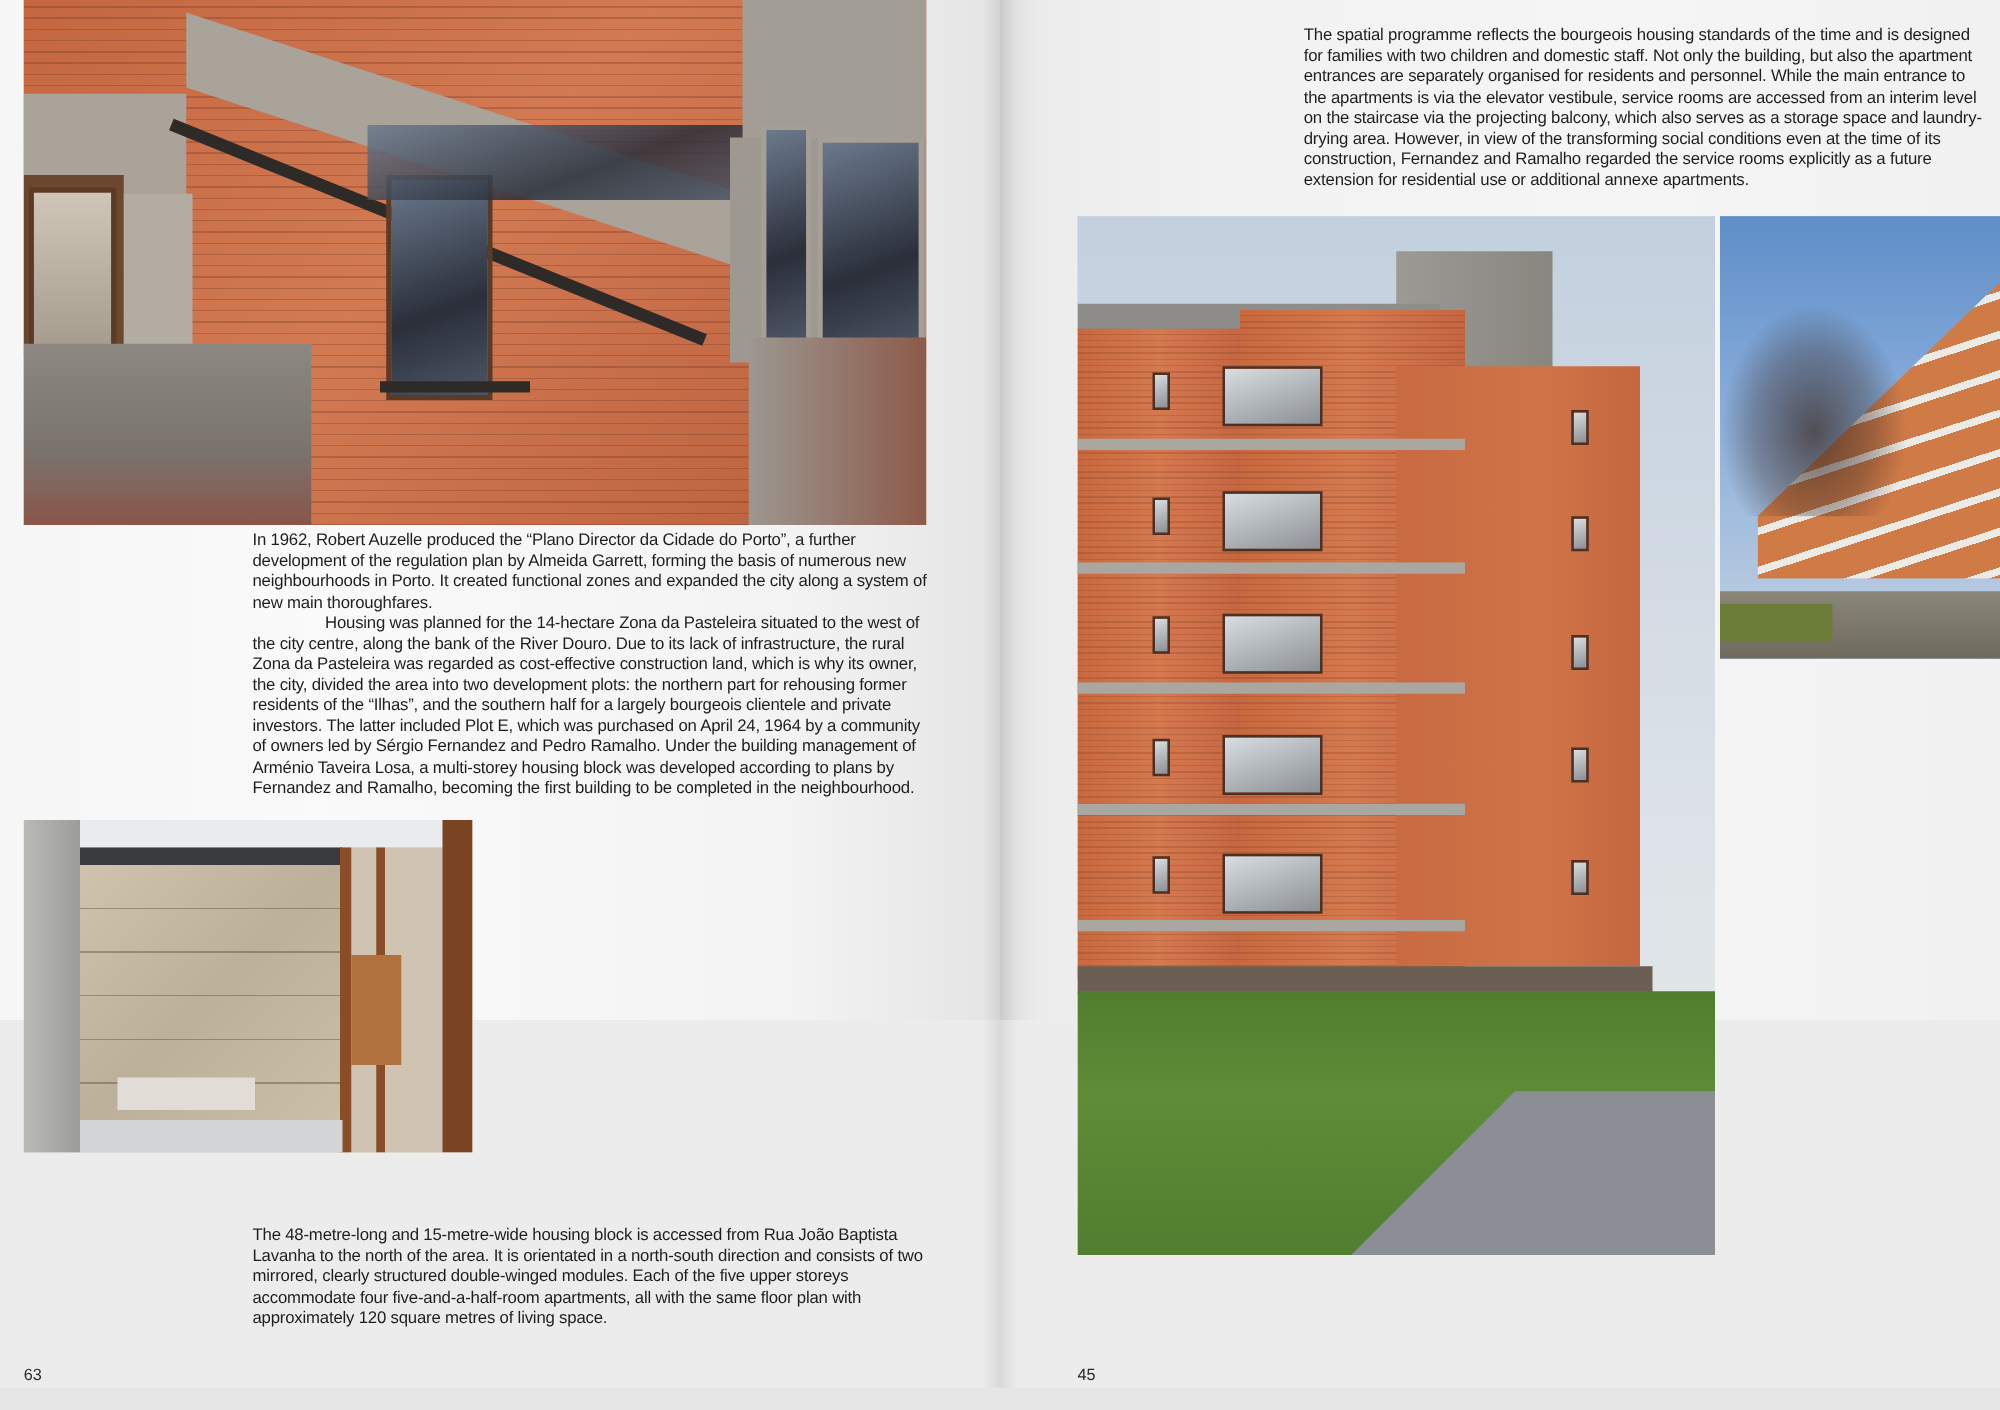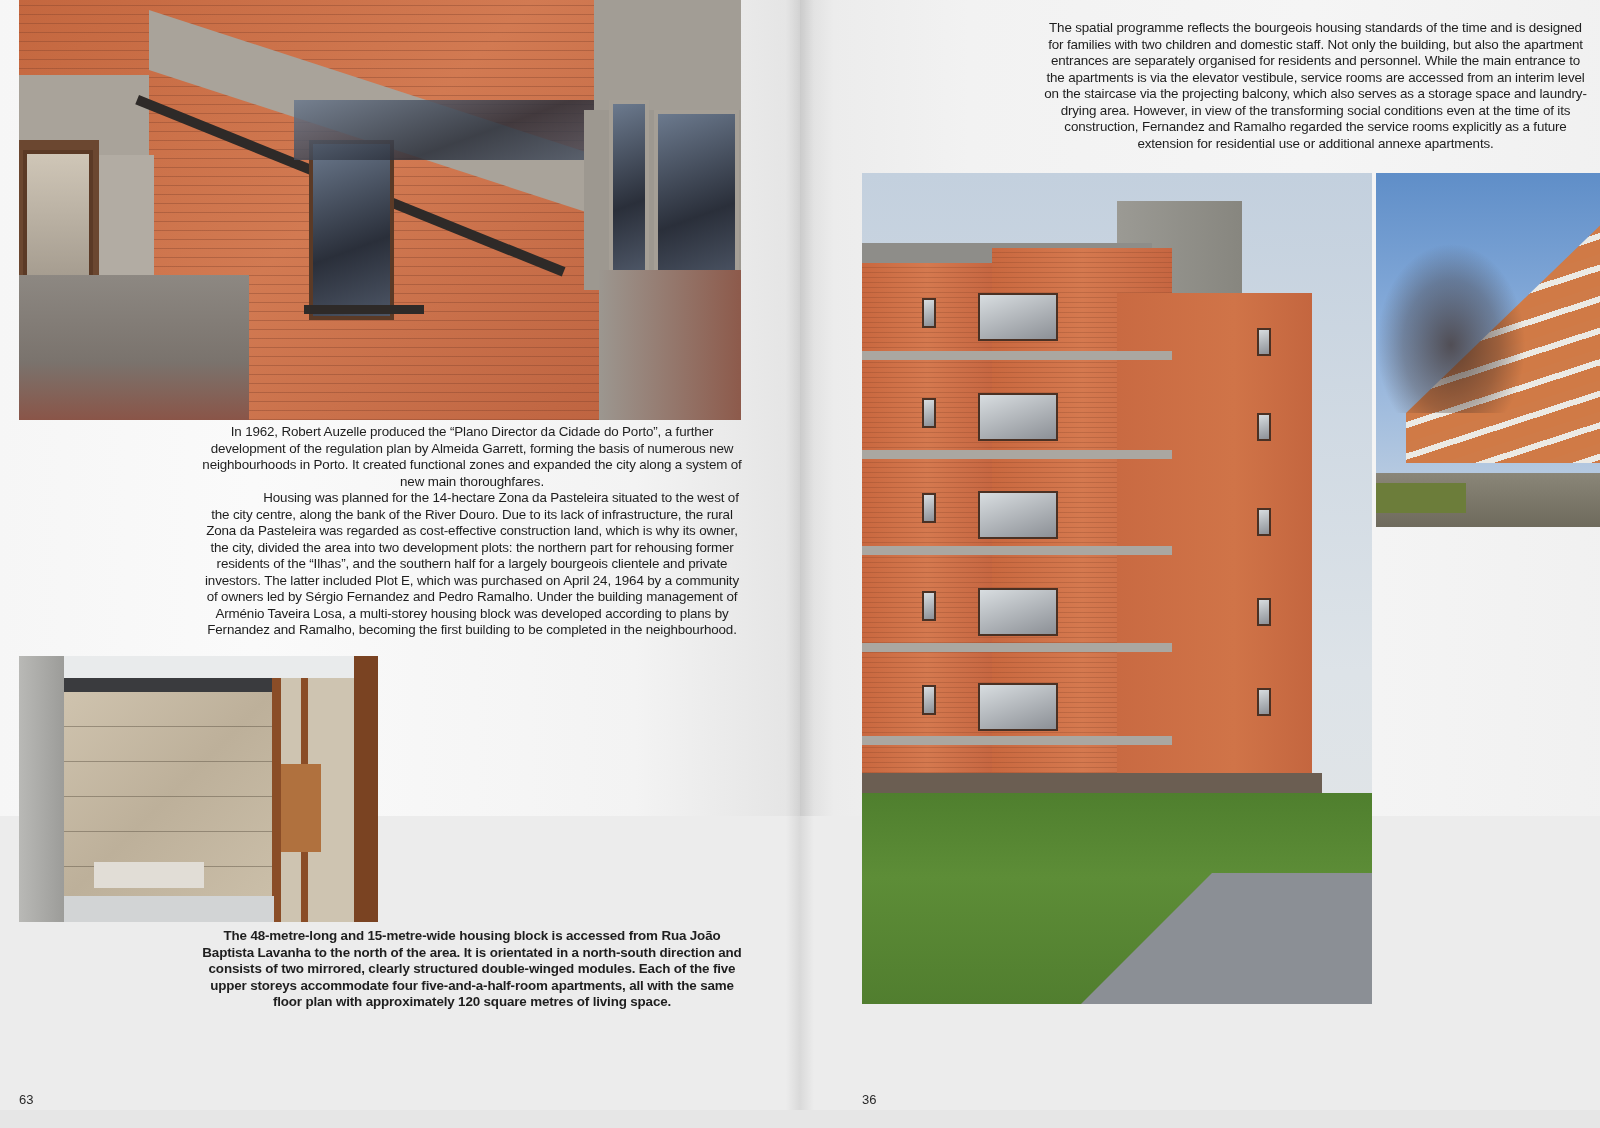--- a/index.html
+++ b/index.html
@@ -23,21 +23,21 @@
       position: absolute; left: 786px; top: 0; width: 28px; height: 1128px;
       background: linear-gradient(to right, rgba(0,0,0,0) 0%, rgba(0,0,0,0.08) 50%, rgba(0,0,0,0) 100%);
     }
     .bottom-edge { position:absolute; left:0; top:1110px; width:1600px; height:18px; background:#e6e6e6; }
 
     .text-block {
       position: absolute;
       font-size: 13.4px; line-height: 16.5px; letter-spacing: -0.15px;
       color: #1e1e1e; margin: 0;
     }
-    .text-block p { margin: 0; text-align: center; }
+    .text-block p { margin: 0; }
     .text-block p.indent { text-indent: 58px; }
 
     .photo { position: absolute; overflow: hidden; }
 
     
     .ph1 { left: 19px; top: 0; width: 722px; height: 420px; background: #c66a48; }
     .ph1 .brick {
       position: absolute; inset: 0;
       background:
         repeating-linear-gradient(0deg, rgba(120,60,40,0.35) 0 1px, transparent 1px 9px),
@@ -134,29 +134,29 @@
       <div class="pillar"></div>
       <div class="glass"></div>
       <div class="wood" style="left:253px;top:22px;width:9px;height:244px;"></div>
       <div class="wood" style="left:282px;top:22px;width:7px;height:244px;"></div>
       <div class="wood" style="left:262px;top:108px;width:40px;height:88px;background:#b0713e;"></div>
       <div class="wood" style="left:335px;top:0;width:24px;height:266px;background:#7a4322;"></div>
       <div class="bench"></div>
       <div class="floor"></div>
     </div>
 
-    <div class="text-block" style="left:202px;top:928px;width:540px;font-weight:bold;">
+    <div class="text-block" style="left:202px;top:980px;width:540px;">
       <p>The 48-metre-long and 15-metre-wide housing block is accessed from Rua João Baptista Lavanha to the north of the area. It is orientated in a north-south direction and consists of two mirrored, clearly structured double-winged modules. Each of the five upper storeys accommodate four five-and-a-half-room apartments, all with the same floor plan with approximately 120 square metres of living space.</p>
     </div>
 
     <div class="page-number" style="left:19px;top:1092px;">63</div>
   </div>
 
   <div class="page page-right">
-    <div class="page-number" style="left:62px;top:1092px;">36</div>
+    <div class="page-number" style="left:62px;top:1092px;">45</div>
   </div>
 
   <div class="gutter-shadow"></div>
 
   <div class="text-block" style="left:1043px;top:20px;width:545px;">
     <p>The spatial programme reflects the bourgeois housing standards of the time and is designed for families with two children and domestic staff. Not only the building, but also the apartment entrances are separately organised for residents and personnel. While the main entrance to the apartments is via the elevator vestibule, service rooms are accessed from an interim level on the staircase via the projecting balcony, which also serves as a storage space and laundry-drying area. However, in view of the transforming social conditions even at the time of its construction, Fernandez and Ramalho regarded the service rooms explicitly as a future extension for residential use or additional annexe apartments.</p>
   </div>
 
   <div class="photo ph3">
     <div class="sky"></div>

